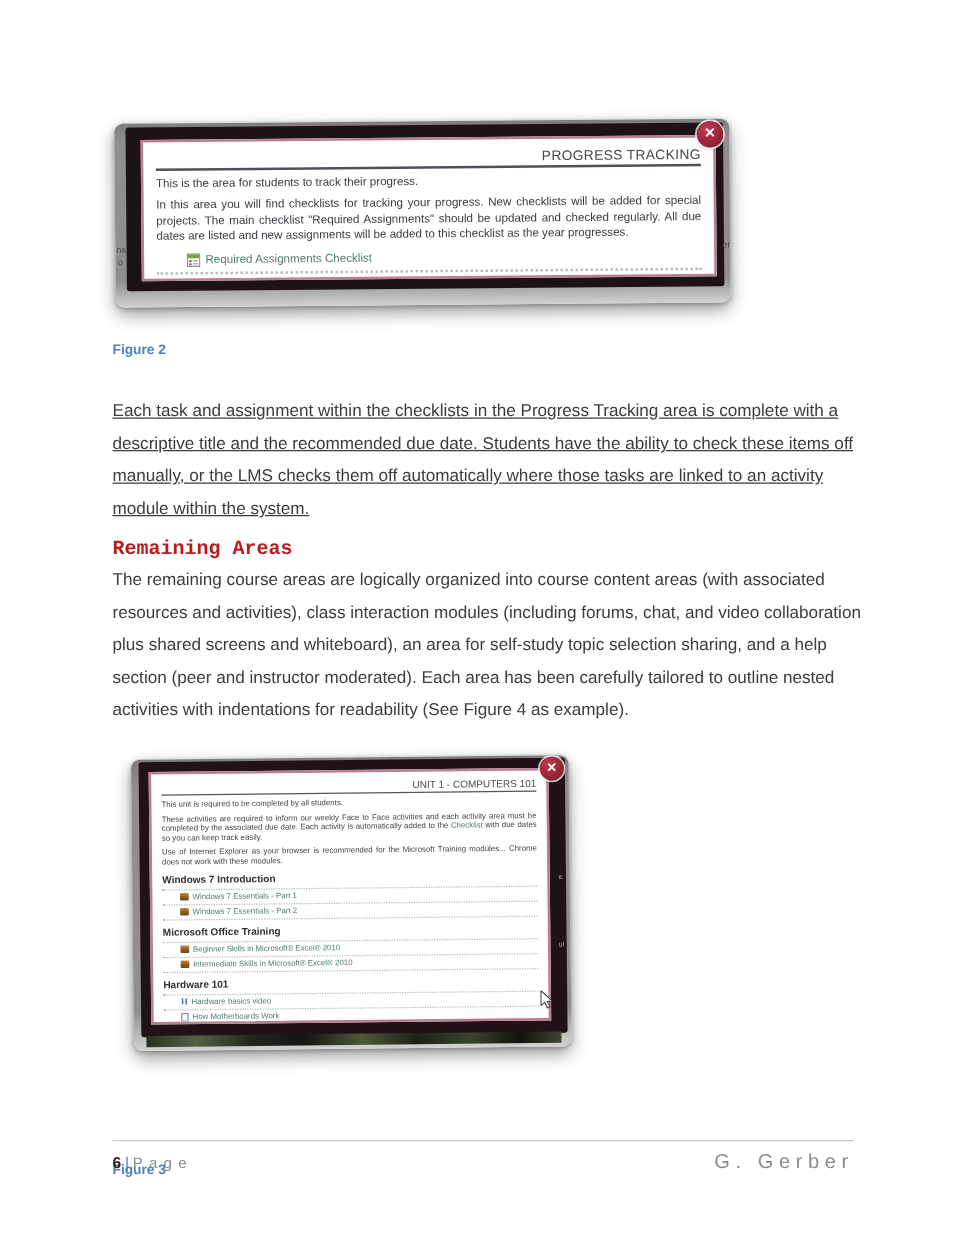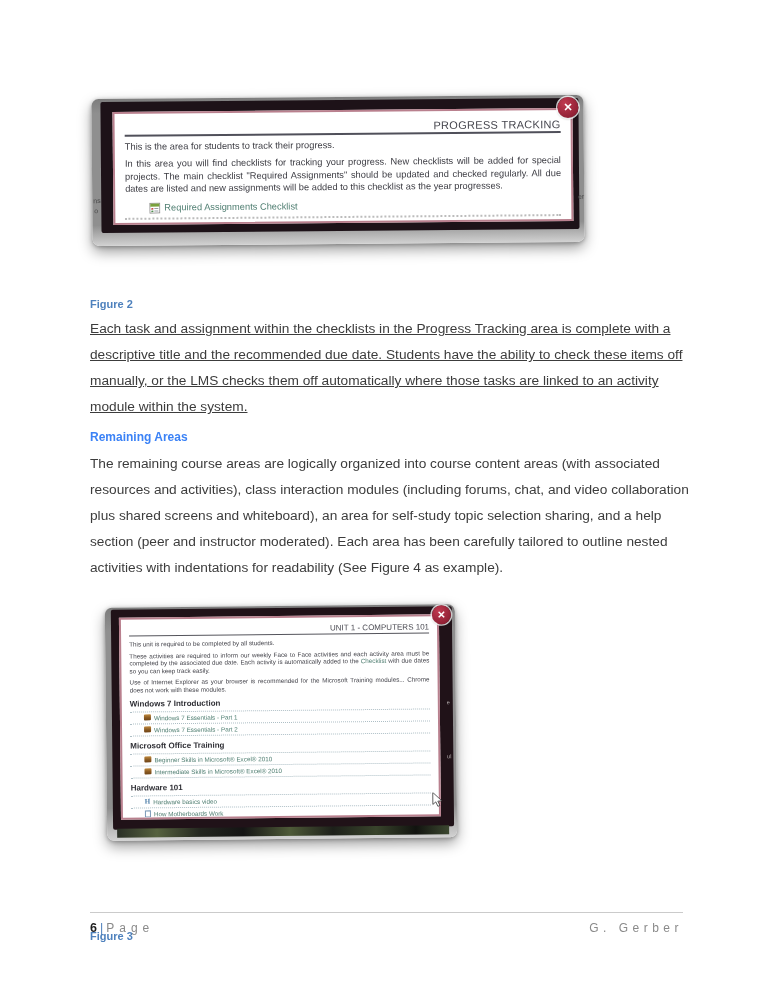--- a/index.html
+++ b/index.html
@@ -60,32 +60,32 @@
   .h-icon { font-size:7px; font-weight:bold; color:#4a7ba6; line-height:1;
     font-family:"Liberation Serif", serif; flex:0 0 auto; }
   .page-icon { width:6px; height:7px; background:#fff; border:1px solid #7a9ab8; flex:0 0 auto; }
   .photo-strip { position:absolute; height:9px;
     background:linear-gradient(90deg,#2a2f26 0%,#56623f 12%,#23261f 25%,#141414 38%,#4e5a38 52%,#1d201a 65%,#39442c 78%,#11130f 90%,#3c4830 100%); }
   .cursor { position:absolute; z-index:6; }
 
   
   .fig-caption { position:absolute; font-size:11px; font-weight:bold; color:#4e81bd; }
   .body-par { position:absolute; width:600px; font-size:13.7px; line-height:26px; color:#3c3c3c; }
-  .doc-heading { position:absolute; font-family:Liberation Sans, sans-serif;
-    font-size:12px; font-weight:bold; color:#3b82f6; }
+  .doc-heading { position:absolute; font-family:Liberation Mono, monospace;
+    font-size:16px; font-weight:bold; color:#b91c1c; }
 
   
   .footer { position:absolute; left:90px; right:89px; top:912px;
     border-top:1px solid #cbcbcb; padding-top:8px;
     display:flex; justify-content:space-between; align-items:baseline; }
   .footer-left { font-size:12.5px; }
   .pg-num { font-weight:bold; color:#1f1f1f; }
   .pg-sep { color:#4f81bd; padding:0 3px; }
   .pg-word { color:#8a8a8a; letter-spacing:5px; font-size:12px; }
-  .author { color:#8a8a8a; letter-spacing:4.5px; font-size:12px; }
+  .author { color:#8a8a8a; letter-spacing:4.5px; font-size:16px; }
 </style>
 </head>
 <body>
 
 <div class="page">
 
   <div class="shot" style="left:92px; top:97px; width:492px; height:147px; transform:rotate(-0.5deg);">
     <div class="frame" style="left:9px; right:5px; top:3px; bottom:13px;"></div>
     <span class="frag" style="left:1px; top:98px;">ns</span>
     <span class="frag" style="left:2px; top:108px;">o</span>
@@ -107,21 +107,21 @@
             <rect x="5" y="8" width="4" height="1" fill="#9aa0a6"></rect>
           </svg>
           <span class="p2-link">Required Assignments Checklist</span>
         </div>
         <div class="p2-dotted"></div>
       </div>
     </div>
     <div class="badge" style="right:5px; top:2px;">✕</div>
   </div>
 
-  <div class="fig-caption" style="left:90px; top:298px;">Figure 2</div>
+  <div class="fig-caption" style="left:90px; top:274px;">Figure 2</div>
 
   <p class="body-par" style="left:90px; top:316px;text-decoration:underline;">Each task and assignment within the checklists in the Progress Tracking area is complete with a descriptive title and the recommended due date.  Students have the ability to check these items off manually, or the LMS checks them off automatically where those tasks are linked to an activity module within the system.</p>
 
   <h2 class="doc-heading" style="left:90px; top:430px;">Remaining Areas</h2>
   <p class="body-par" style="left:90px; top:451px;">The remaining course areas are logically organized into course content areas (with associated resources and activities), class interaction modules (including forums, chat, and video collaboration plus shared screens and whiteboard), an area for self-study topic selection sharing, and a help section (peer and instructor moderated). Each area has been carefully tailored to outline nested activities with indentations for readability (See Figure 4 as example).</p>
 
   <div class="shot" style="left:106px; top:606px; width:350px; height:233px; transform:rotate(-0.6deg);">
     <div class="frame" style="left:6px; right:3px; top:2px; bottom:11px; background:#201218;"></div>
     <div class="photo-strip" style="left:10px; right:8px; bottom:3px;"></div>
     <span class="frag light" style="right:6px; top:96px;">e</span>

